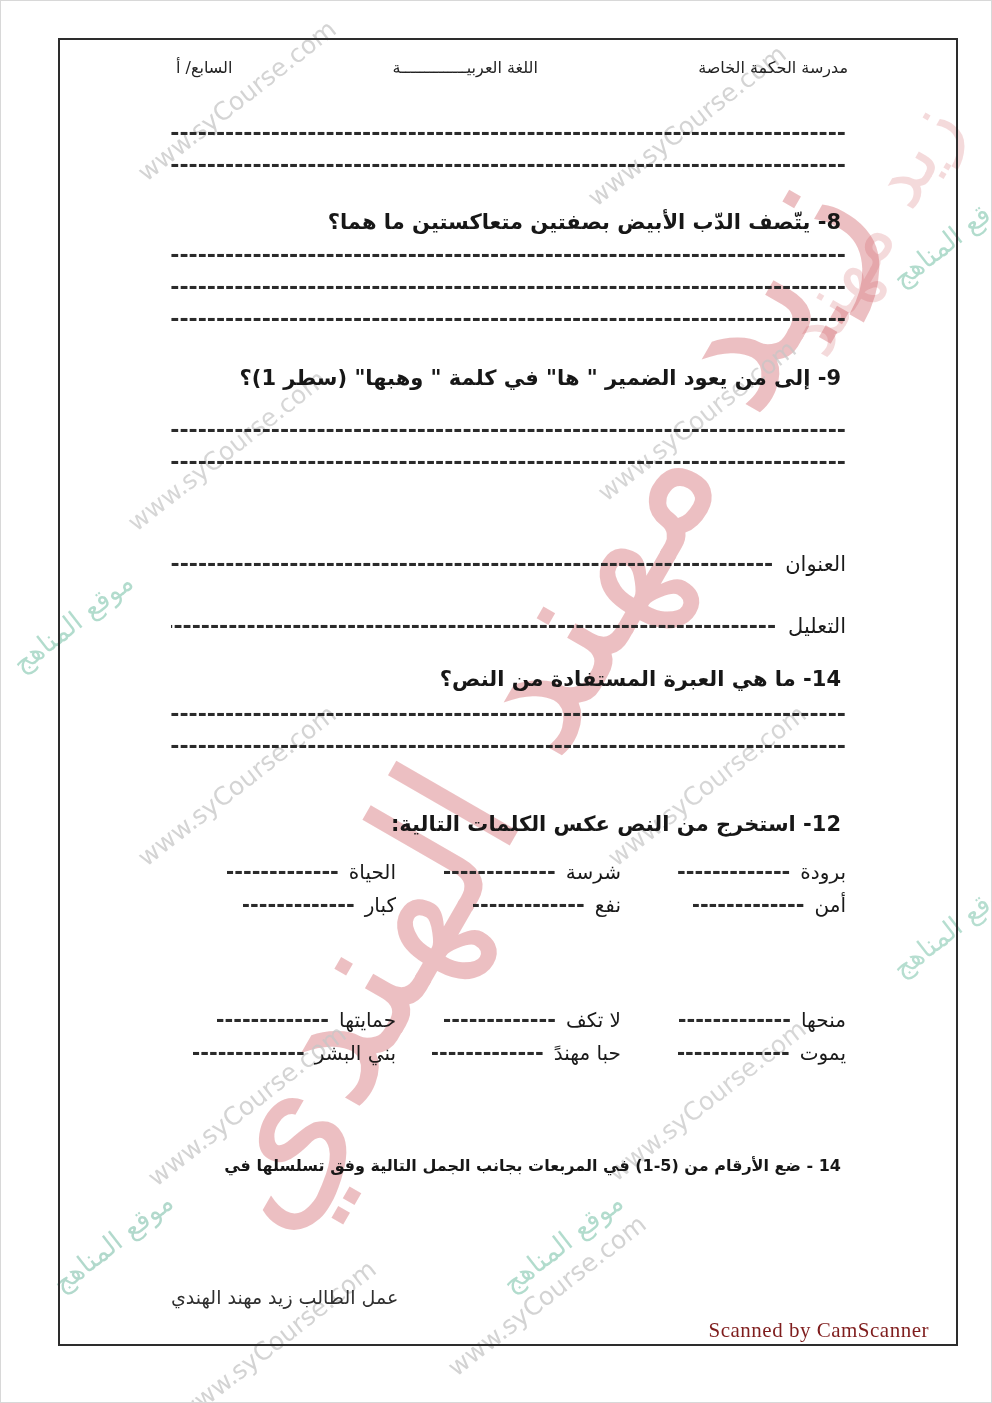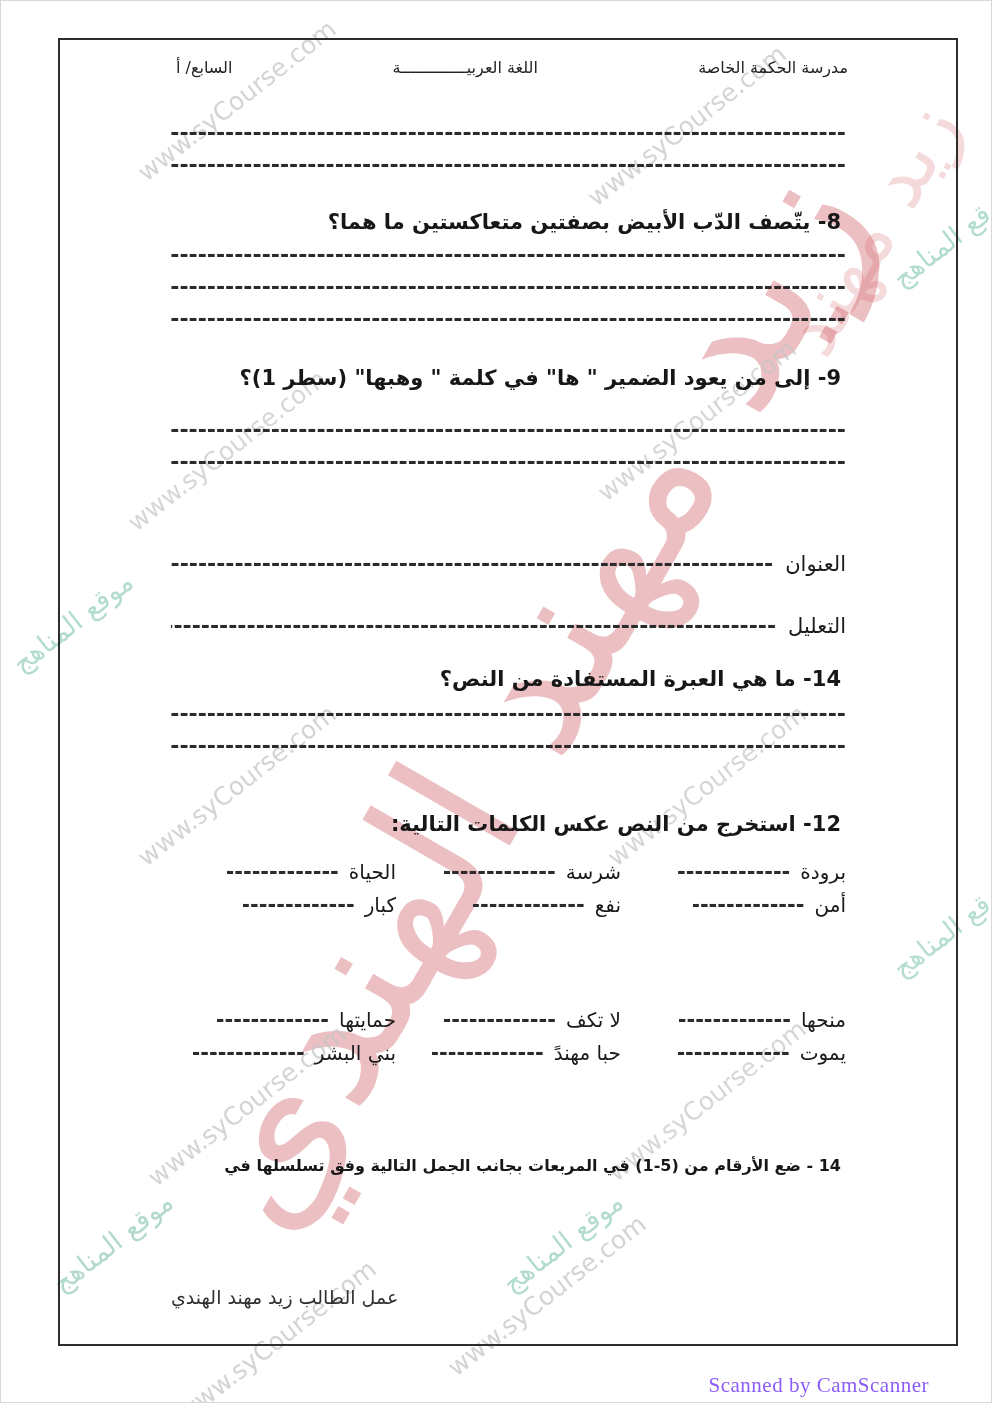--- a/index.html
+++ b/index.html
@@ -24,22 +24,22 @@
   .line{display:block;height:22px;line-height:22px;overflow:hidden;white-space:nowrap;
         font-size:22px;font-weight:bold;color:#2b2b2b;letter-spacing:0;margin:0 0 10px 0;}
   .label-line{display:flex;align-items:center;gap:12px;font-size:21px;font-weight:500;}
   .label-line .line{flex:1;margin:0;}
   .wrow{display:flex;font-size:20px;font-weight:500;margin-bottom:9px;}
   .wcell{flex:1;display:flex;align-items:baseline;gap:10px;min-width:0;}
   .dash-short{display:inline-block;width:112px;overflow:hidden;white-space:nowrap;
               font-size:21px;font-weight:bold;color:#2b2b2b;}
   .q14 .l{display:block;white-space:nowrap;font-size:16px;line-height:1.6;}
   .footer-note{position:absolute;left:111px;font-size:19px;color:#2f2f2f;white-space:nowrap;}
-  .scan-credit{position:absolute;top:1372px;right:62px;z-index:3;
-               font-family:"Liberation Serif",serif;font-size:21px;color:#8b5cf6;
+  .scan-credit{position:absolute;top:1317px;right:62px;z-index:3;
+               font-family:"Liberation Serif",serif;font-size:21px;color:#7f1d1d;
                letter-spacing:0.5px;direction:ltr;margin-left:46px;}
 </style>
 </head>
 <body>
 
 <div class="canvas">
 
   <div class="wm-layer" id="wm-layer">
       <span class="wm" style="left: 225px; top: 1100px; font-size: 185px; color: rgb(194, 48, 56); opacity: 0.3; transform: rotate(-60deg);">زيد مهند الهندي</span>
       <span class="wm" style="left: 800px; top: 300px; font-size: 80px; color: rgb(204, 74, 82); opacity: 0.2; transform: rotate(-60deg);">زيد مهند</span>

